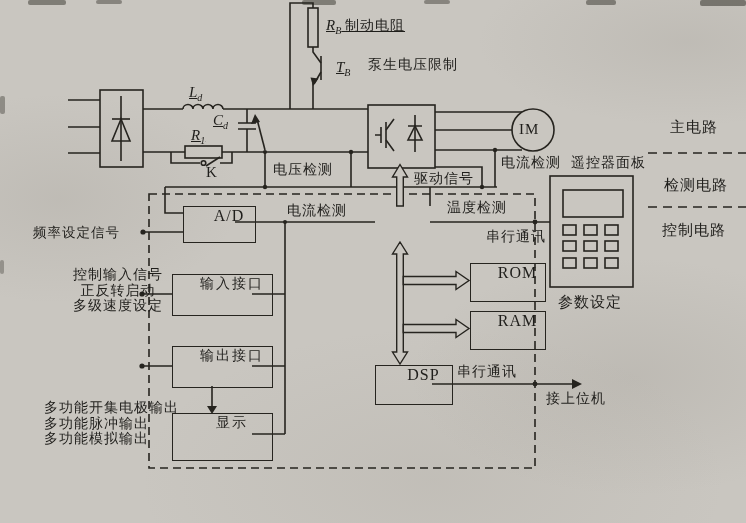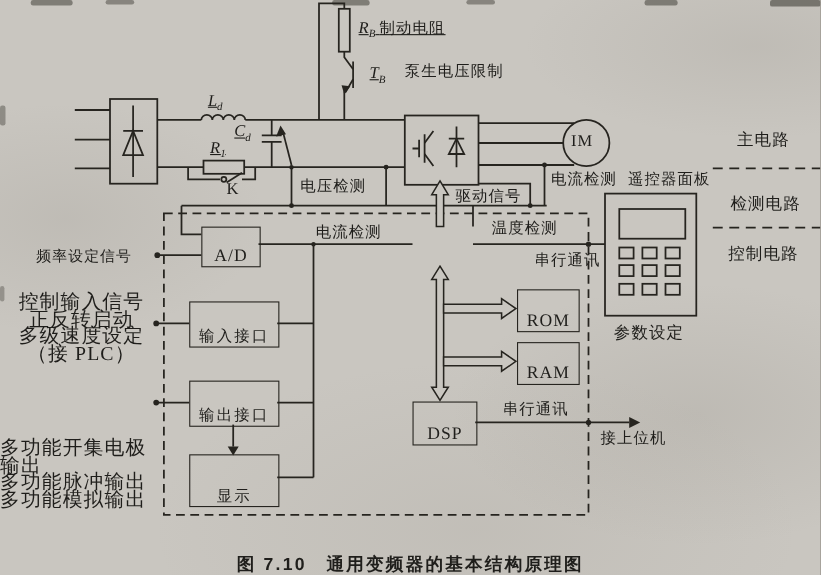--- a/index.html
+++ b/index.html
@@ -9,26 +9,26 @@
       radial-gradient(ellipse 320px 170px at 85% 72%, rgba(130,125,116,.16), transparent 70%),
       radial-gradient(ellipse 260px 150px at 8% 38%, rgba(130,125,116,.14), transparent 70%),
       radial-gradient(ellipse 420px 220px at 58% 92%, rgba(140,134,124,.12), transparent 70%),
       radial-gradient(ellipse 300px 120px at 92% 8%, rgba(130,125,116,.14), transparent 70%),
       #c9c6c0;
     font-family:"Liberation Serif","DejaVu Serif",serif;color:#1f1e1b;
   }
   .stage svg{position:absolute;left:0;top:0;}
   .lbl{position:absolute;white-space:nowrap;font-size:14px;letter-spacing:1px;}
   .lbl.big{font-size:15px;}
-  .box{position:absolute;border:1.6px solid #26241f;display:flex;align-items:flex-end;justify-content:center;
-       font-size:14px;letter-spacing:2px;background:transparent;}
+  .box{position:absolute;border:1.6px solid #26241f;display:flex;align-items:flex-start;justify-content:center;
+       font-size:14px;letter-spacing:2px;background:transparent;padding-left:19px;}
   .box.latin{font-size:16px;letter-spacing:1px;}
   .var{font-style:italic;font-size:15px;letter-spacing:0;text-decoration:underline;}
   .var sub{font-size:10px;font-style:italic;}
-  .colgroup{position:absolute;font-size:18px;line-height:15.5px;letter-spacing:1px;}
+  .colgroup{position:absolute;font-size:14px;line-height:15.5px;letter-spacing:1px;margin-left:44px;}
   .caption{position:absolute;left:0;top:503px;width:100%;text-align:center;
            font-weight:bold;font-size:16px;letter-spacing:2px;
            font-family:"Liberation Sans","DejaVu Sans",sans-serif;}
   .artifact{position:absolute;background:#38362f;border-radius:2px;filter:blur(.7px);}
 </style>
 </head>
 <body>
 
 <div class="stage">
 
@@ -220,23 +220,21 @@
 
   <div class="lbl big" style="left:670px;top:118px"><span>主电路</span></div>
   <div class="lbl big" style="left:664px;top:176px"><span>检测电路</span></div>
   <div class="lbl big" style="left:662px;top:221px"><span>控制电路</span></div>
 
   <div class="lbl" style="left:33px;top:224px;font-size:13.5px"><span>频率设定信号</span></div>
   <div class="colgroup" style="left:0;top:267px;width:148px;text-align:center">
     <div>控制输入信号</div>
     <div>正反转启动</div>
     <div>多级速度设定</div>
-    <div>（接 PLC）</div>
   </div>
   <div class="colgroup" style="left:0;top:400px;width:149px;text-align:left">
     <div>多功能开集电极输出</div>
     <div>多功能脉冲输出</div>
     <div>多功能模拟输出</div>
   </div>
 
-  <div class="caption"><span>图 7.10　通用变频器的基本结构原理图</span></div>
 
 </div>
 
 </body></html>

